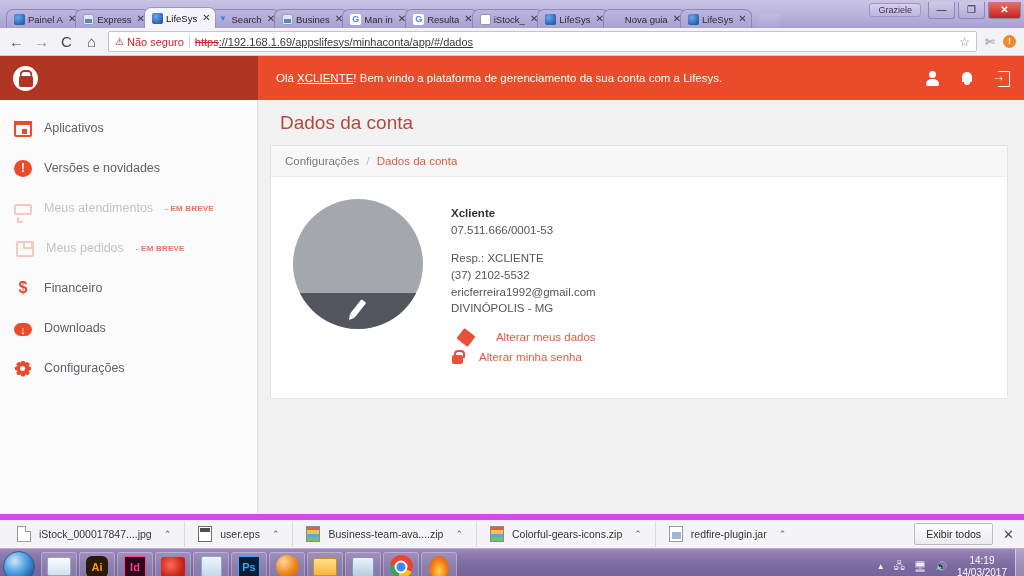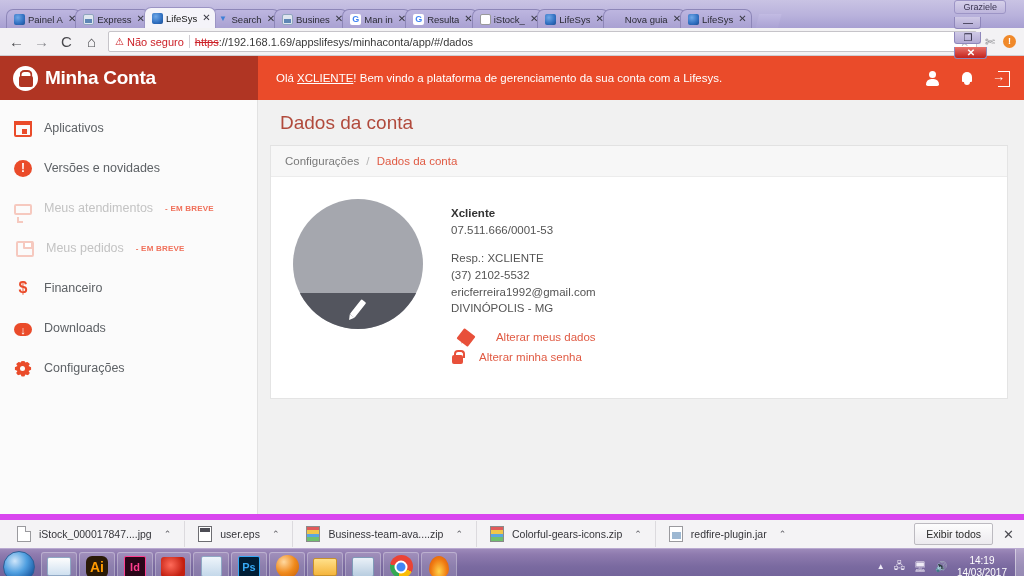--- a/index.html
+++ b/index.html
@@ -49,21 +49,21 @@
   .fav-search::after{ content:"▼"; position:absolute; inset:0; color:#3f7fd6; font-size:8px; text-align:center; }
   .fav-doc { background:#fff; border:1px solid #9a9a9a; }
   .fav-none { background: transparent; }
   .tabstrip-newtab {
     width: 26px; height: 14px; margin-left: 10px;
     background: linear-gradient(180deg,#c2bbe3,#aaa2d4);
     clip-path: polygon(14% 0, 100% 0, 86% 100%, 0 100%);
   }
   .winctl {
     position: absolute; right: 0; top: 0; height: 20px;
-    display: flex; align-items: flex-start; gap: 3px; padding-right: 14px; flex-direction: column;
+    display: flex; align-items: center; gap: 3px; padding-right: 3px;
   }
   .winuser {
     font-size: 9px; color: #3a3550; padding: 1px 8px; border-radius: 3px;
     border: 1px solid #9d95c6; background: linear-gradient(180deg,#d6d1ea,#bdb5dc);
     margin-right: 4px;
   }
   .wbtn {
     width: 27px; height: 17px; border: 1px solid #8f87bb;
     border-top: none; border-radius: 0 0 3px 3px;
     background: linear-gradient(180deg,#cfc9e6,#b3abd5);
@@ -80,21 +80,21 @@
   .navbtn.enabled { color: #4a4a4e; }
   .urlbox {
     flex: 1; height: 21px; background: #fff; border: 1px solid #c6c4c9;
     border-radius: 2px; display: flex; align-items: center; padding: 0 6px;
     font-size: 11px; color: #2b2b2b; gap: 5px;
   }
   .warn { color: #cc2128; display: flex; align-items: center; gap: 3px; font-size: 11px; }
   .warn .tri { font-size: 10px; }
   .divider-v { width: 1px; height: 13px; background: #cfcdd2; }
   .url-scheme { color: #cc2128; text-decoration: line-through; }
-  .url-rest { color: #3a3a3a; }
+  .url-rest { color: #3a3a3a; text-decoration: underline; }
   .omni-icon { font-size: 12px; color: #7d7d82; }
   .omni-icon.alert {
     width: 13px; height: 13px; border-radius: 50%; background: #f0892a;
     color: #fff; font-size: 9px; font-weight: bold; text-align: center; line-height: 13px;
   }
 
   
   .appheader { height: 44px; display: flex; align-items: stretch; }
   .logopane {
     width: 258px; background: #b03523; display: flex; align-items: center;
@@ -329,21 +329,21 @@
     border: 1px solid #2d5f96; flex: 0 0 32px;
   }
   .tbgroup { display: flex; align-items: center; margin-left: 6px; gap: 2px; }
   .tbtn {
     width: 36px; height: 30px; border: 1px solid rgba(255,255,255,0.28);
     border-radius: 3px; background: rgba(255,255,255,0.14);
     display: flex; align-items: center; justify-content: center;
     font-size: 11px; font-weight: bold; color: #fff;
   }
   .tb-ai { background:#2a1a06; color:#ff9a00; border-color:#ff9a00; width:22px; height:22px;
-           display:flex; align-items:center; justify-content:center; border-radius:6px; font-size:14px;}
+           display:flex; align-items:center; justify-content:center; border-radius:6px; font-size:11px;}
   .tb-id { background:#2a0618; color:#ff3e8e; border:1px solid #ff3e8e; width:22px; height:22px;
            display:flex; align-items:center; justify-content:center; border-radius:2px; font-size:11px;}
   .tb-ps { background:#001e36; color:#36a9f5; border:1px solid #36a9f5; width:22px; height:22px;
            display:flex; align-items:center; justify-content:center; border-radius:2px; font-size:11px;}
   .tb-sphere { width:23px; height:23px; border-radius:50%;
                background: radial-gradient(circle at 34% 30%, #ffd9a0 0%, #f08a1c 50%, #c35c06 100%); }
   .tb-folder { width:24px; height:18px; border-radius:2px;
                background: linear-gradient(180deg,#ffe08a,#f5b53c); border:1px solid #c8912b;}
   .tb-explorer { width:24px; height:19px; border-radius:2px;
                background: linear-gradient(180deg,#fdfdfd,#cfe0f0); border:1px solid #8fa8c4;}
@@ -456,21 +456,20 @@
     </span>
     <span style="margin-left:auto;" class="omni-icon">☆</span>
   </div>
   <span class="omni-icon">✄</span>
   <span class="omni-icon alert">!</span>
 </div>
 
 <div class="appheader">
   <div class="logopane">
     <span class="lockcircle"></span>
-    <span class="logotext">Minha Conta</span>
   </div>
   <div class="greetpane">
     <span><span>Olá </span><span class="uname">XCLIENTE</span><span>! Bem vindo a plataforma de gerenciamento da sua conta com a Lifesys.</span></span>
     <span class="headicons">
       <span class="hicon ico-user"></span>
       <span class="hicon ico-bell"></span>
       <span class="hicon ico-logout"></span>
     </span>
   </div>
 </div>

